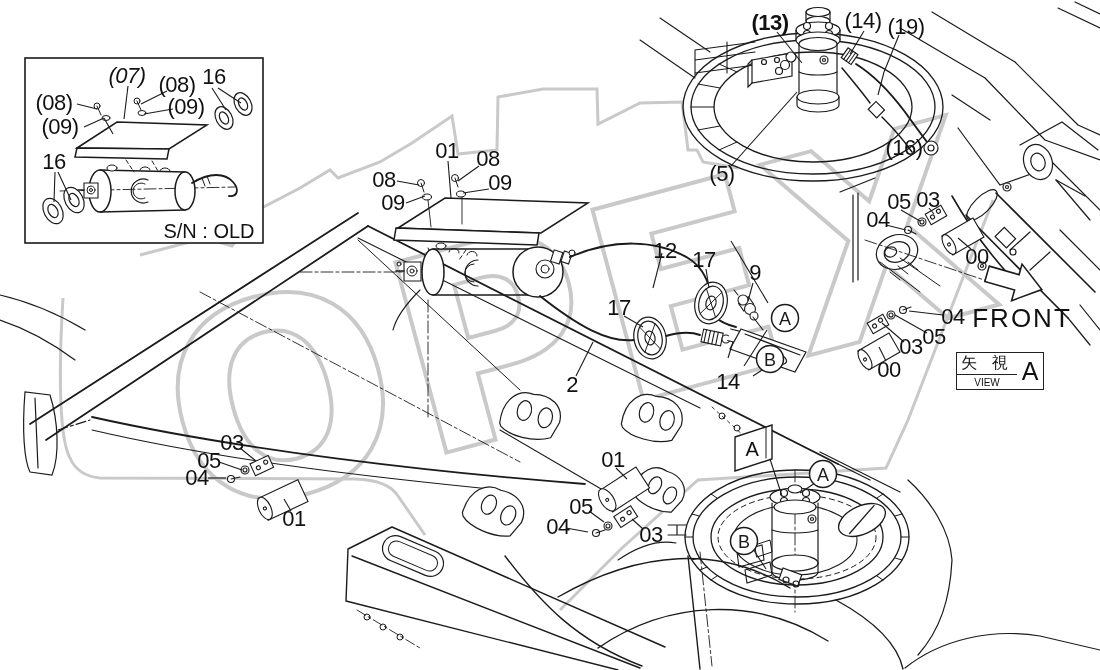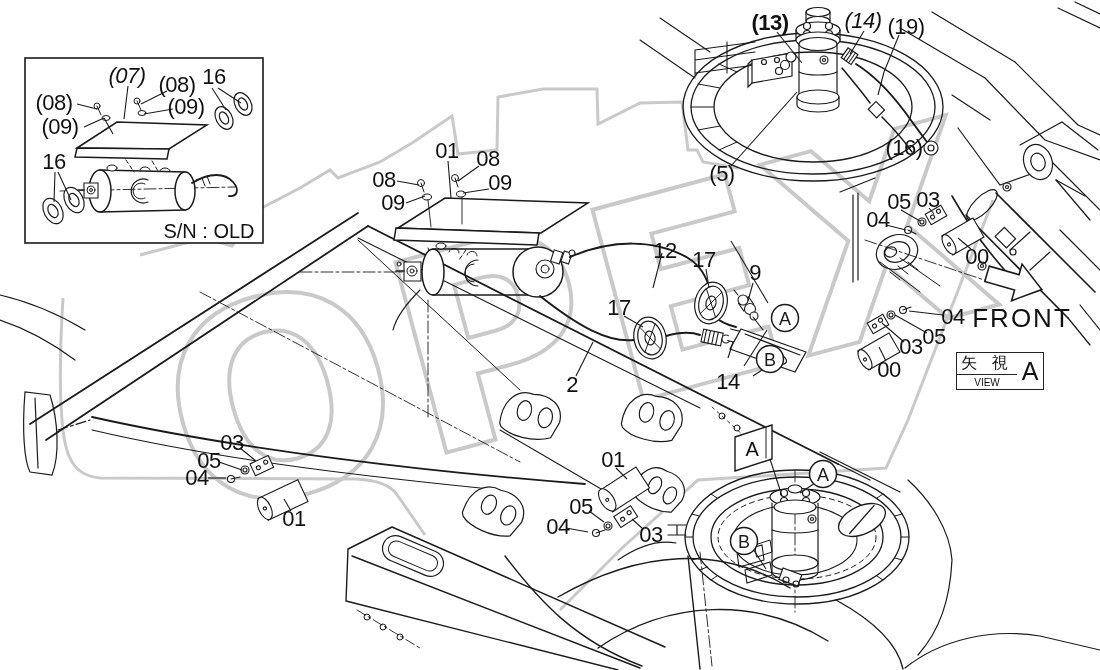--- a/index.html
+++ b/index.html
@@ -535,21 +535,21 @@
       <div class="callout" style="left: 393px; top: 203px;">09</div>
       <div class="callout" style="left: 488px; top: 159px;">08</div>
       <div class="callout" style="left: 500px; top: 183px;">09</div>
       <div class="callout" style="left: 665px; top: 251px; text-align: center;">12</div>
       <div class="callout" style="left: 704px; top: 260px;">17</div>
       <div class="callout" style="left: 755px; top: 273px;">9</div>
       <div class="callout" style="left: 619px; top: 308px;">17</div>
       <div class="callout" style="left: 728px; top: 382px;">14</div>
       <div class="callout" style="left: 572px; top: 385px;">2</div>
       <div class="callout" style="left: 770px; top: 23px; font-weight: bold;">(13)</div>
-      <div class="callout" style="left: 863px; top: 21px; font-style: italic;">(14)</div>
+      <div class="callout" style="left: 863px; top: 21px;">(14)</div>
       <div class="callout" style="left: 906px; top: 27px;">(19)</div>
       <div class="callout" style="left: 722px; top: 174px;">(5)</div>
       <div class="callout" style="left: 904px; top: 148px;">(16)</div>
       <div class="callout" style="left: 899px; top: 202px;">05</div>
       <div class="callout" style="left: 928px; top: 200px;">03</div>
       <div class="callout" style="left: 878px; top: 220px;">04</div>
       <div class="callout" style="left: 977px; top: 257px;">00</div>
       <div class="callout" style="left: 953px; top: 317px;">04</div>
       <div class="callout" style="left: 934px; top: 337px;">05</div>
       <div class="callout" style="left: 911px; top: 347px;">03</div>

